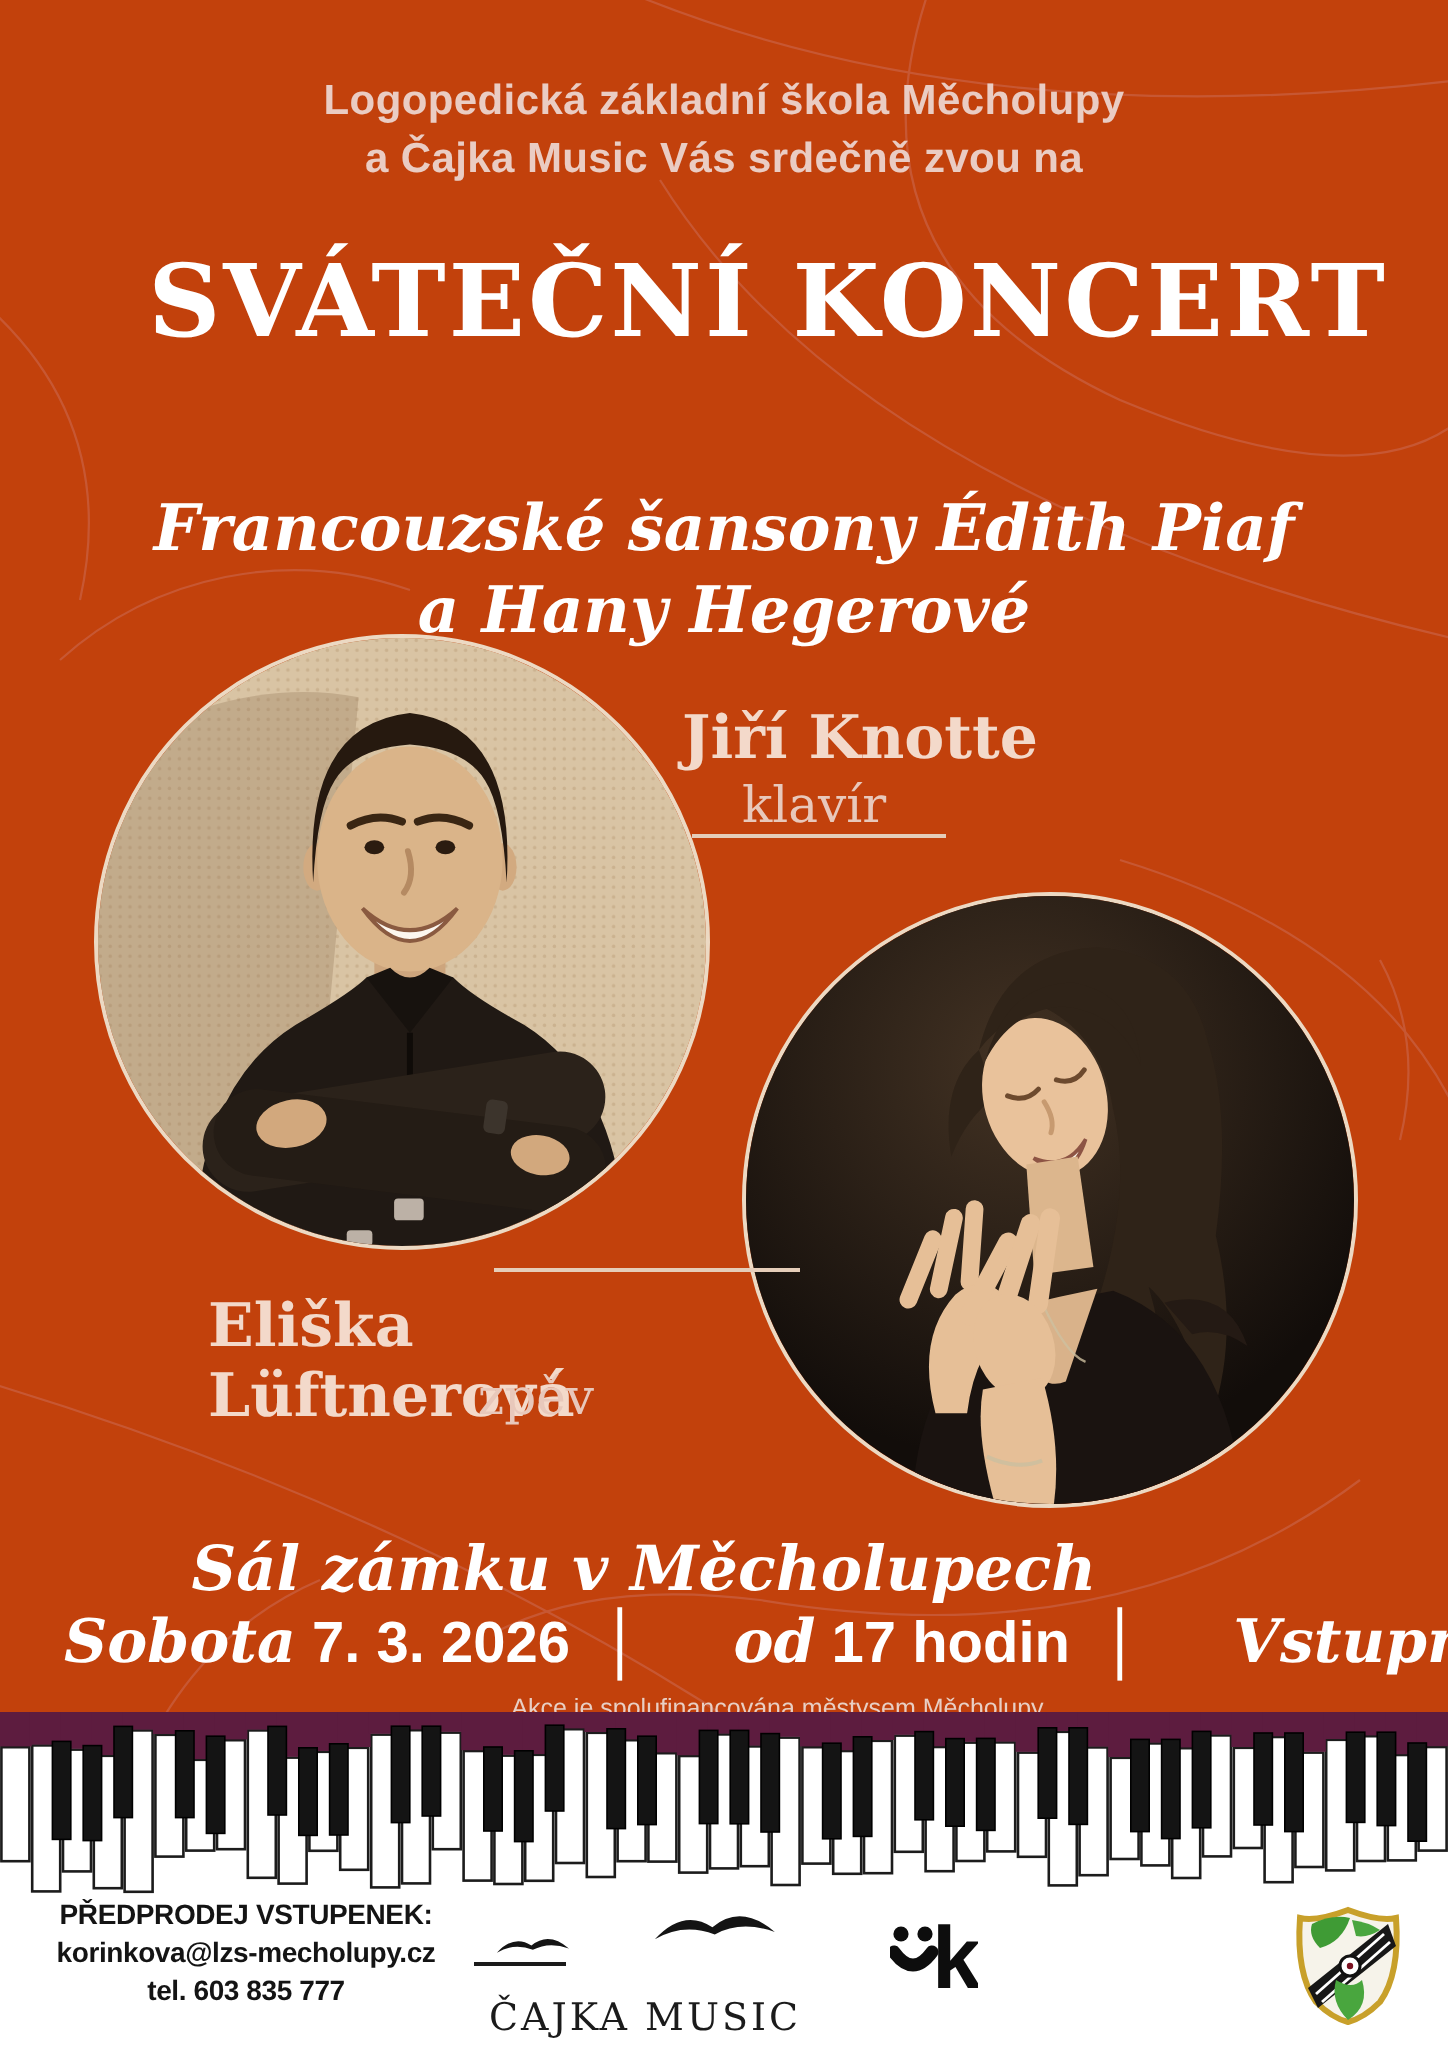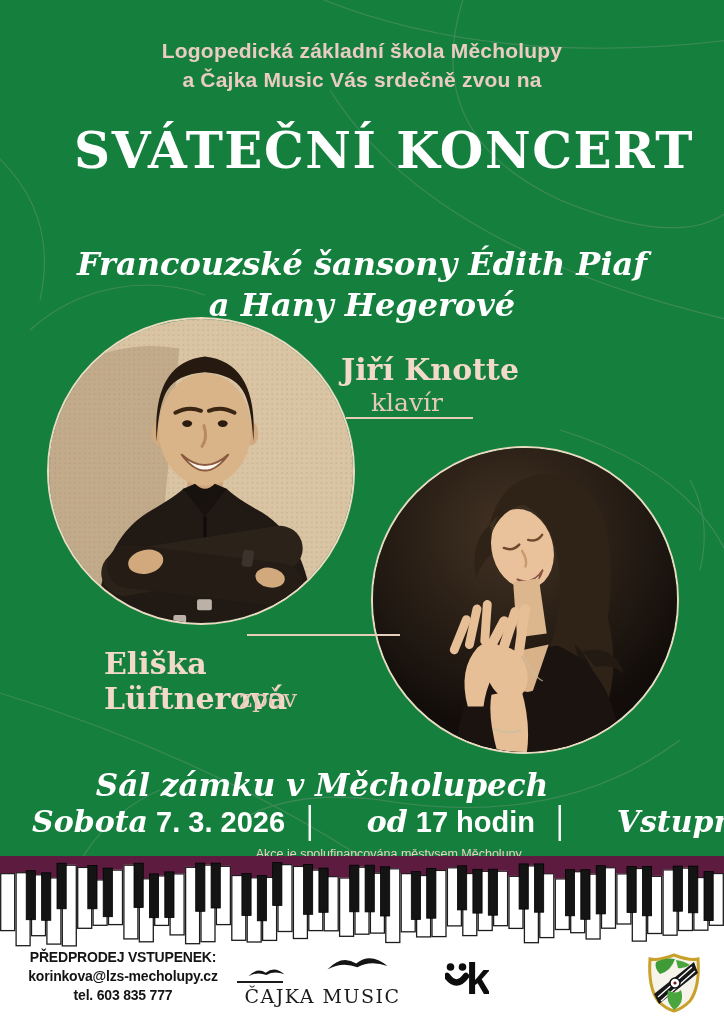--- a/index.html
+++ b/index.html
@@ -1,19 +1,19 @@
 <!DOCTYPE html>
 <html lang="cs"><head>
 <meta charset="utf-8">
 <style>
   html,body{margin:0;padding:0;}
   .poster{
     position:relative;
     width:724px;height:1024px;
-    background:#15803d;
+    background:#c2410c;
     overflow:hidden;
     font-family:"Liberation Sans",sans-serif;
   }
   .abs{position:absolute;}
   
   .swirls{left:0;top:0;pointer-events:none;z-index:1;}
   
   .layer{z-index:2;}
   
   .invite{left:0;top:36px;width:724px;text-align:center;
@@ -47,21 +47,21 @@
   .dl-sans{font-family:"Liberation Sans",sans-serif;font-weight:700;}
   .dl-sep{display:inline-block;transform:scaleY(1.35);font-weight:400;padding:0 13px;position:relative;top:-2px;}
   .funding{left:0;top:847px;width:724px;text-align:center;color:#e8cfc4;font-size:12.5px;padding-left:28px;}
   
   .whiteband{left:0;top:856px;width:724px;height:168px;background:#ffffff;z-index:3;}
   .piano{left:0;top:856px;z-index:4;}
   
   .footer-item{z-index:5;color:#141414;}
   .contact{left:18px;top:948px;width:210px;text-align:center;font-size:14px;font-weight:700;line-height:19px;letter-spacing:-.2px;}
   .cajka{left:235px;top:950px;width:175px;text-align:center;}
-  .cajka-text{margin-top:1px;font-family:"DejaVu Serif",serif;font-size:19px;letter-spacing:1.5px;color:#1b1b1b;}
+  .cajka-text{margin-top:13px;font-family:"DejaVu Serif",serif;font-size:19px;letter-spacing:1.5px;color:#1b1b1b;}
   .cajka-line{position:absolute;left:2px;top:31px;width:46px;height:1.5px;background:#1b1b1b;}
   .school{left:445px;top:961px;}
   .school-text{position:absolute;left:492px;top:963px;font-size:14px;font-weight:700;line-height:17px;color:#0f0f0f;letter-spacing:-.2px;}
   .crest{left:646px;top:953px;}
 </style>
 </head>
 <body>
 
 <div class="poster">
 

